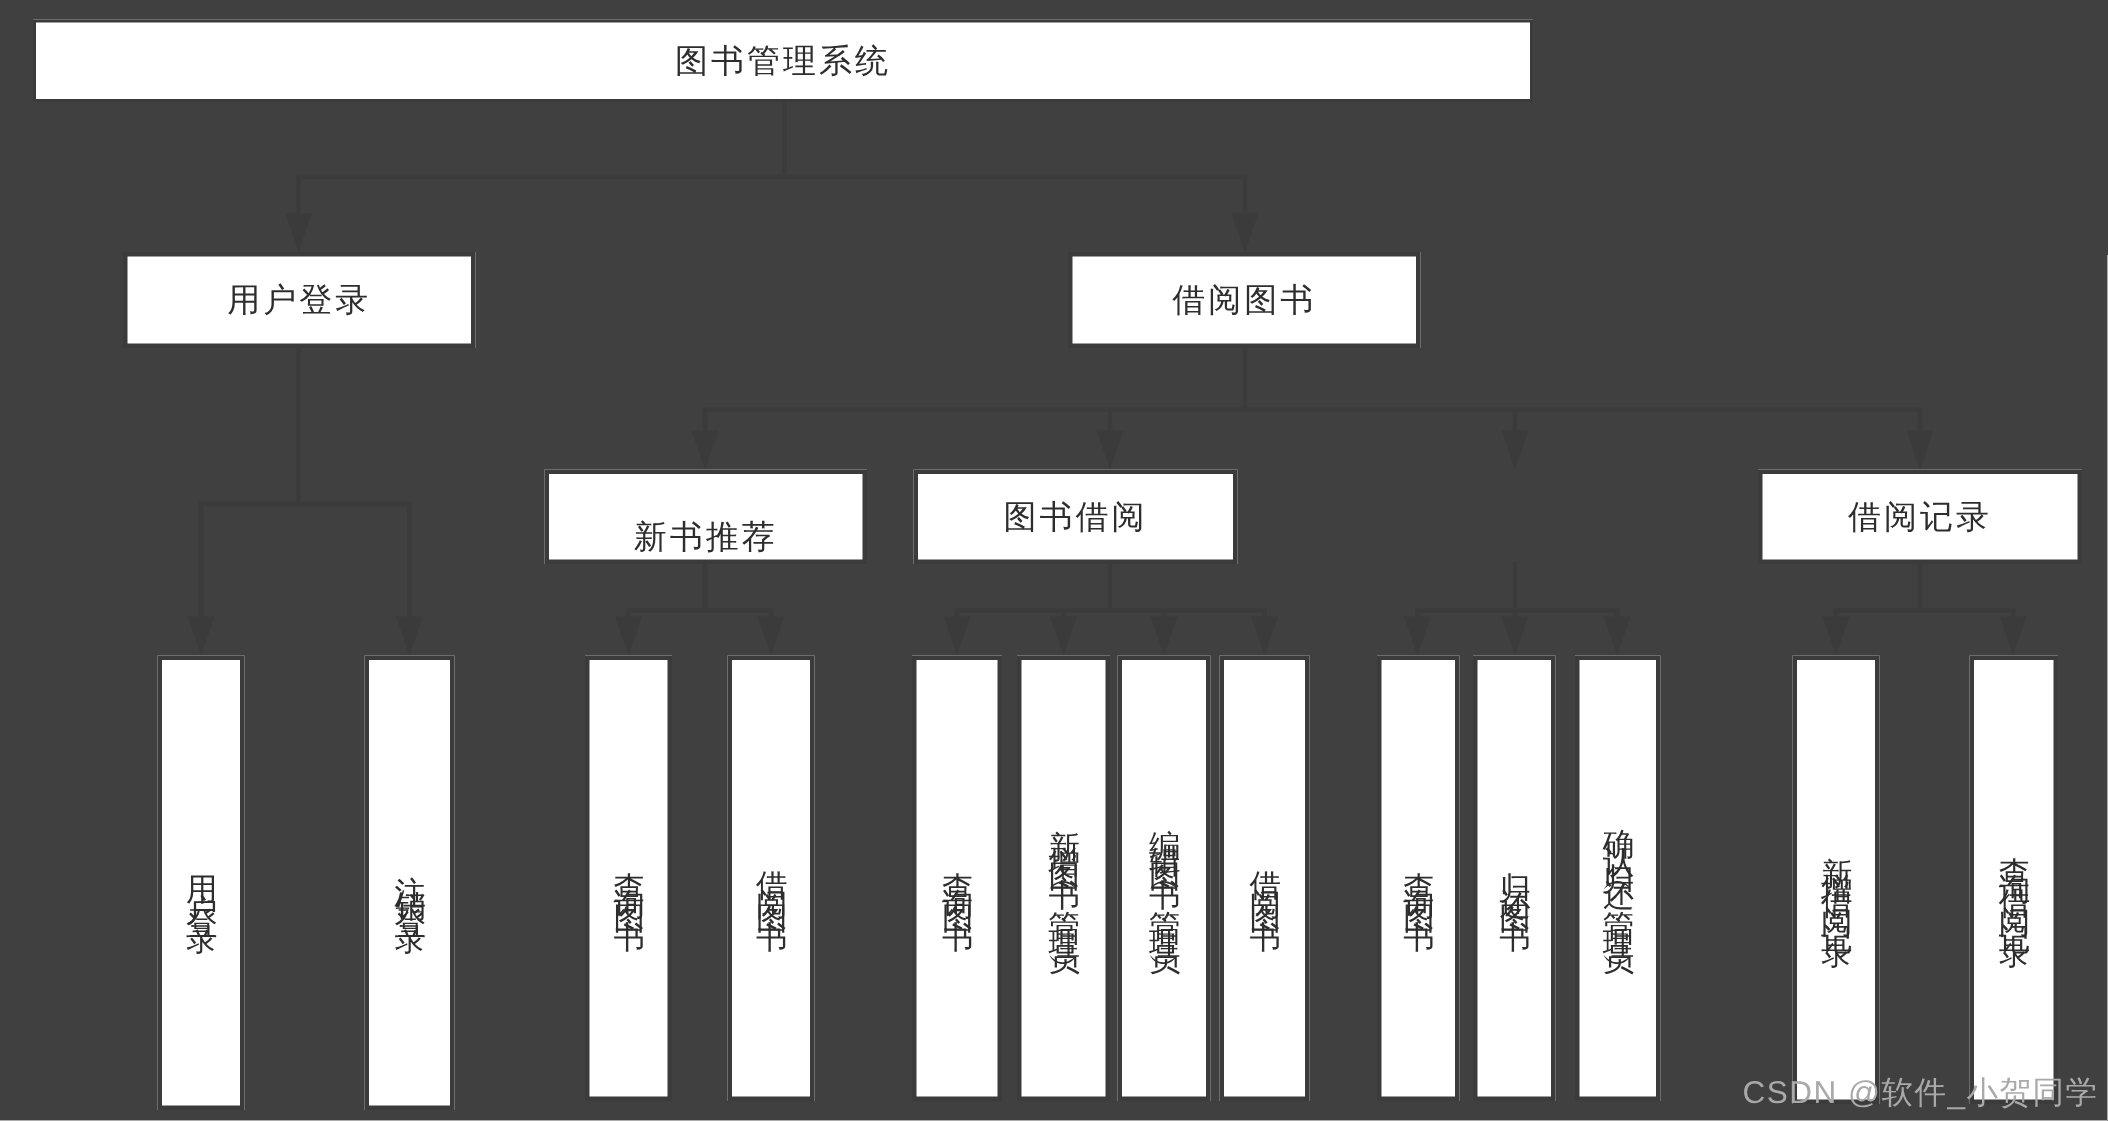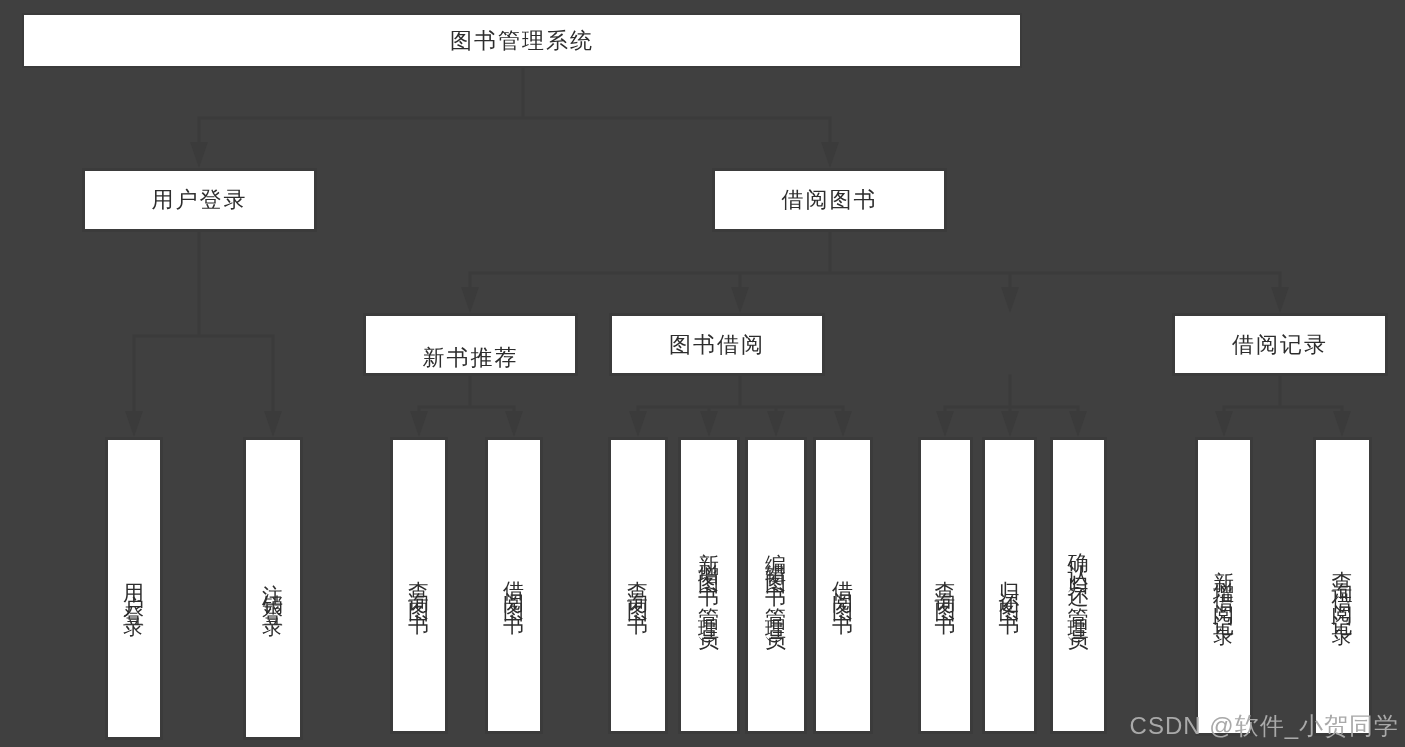--- a/index.html
+++ b/index.html
@@ -31,21 +31,21 @@
   #l-ba{left:678px;top:437px;width:62px;height:297px;}
   #l-be{left:745px;top:437px;width:62px;height:297px;}
   #l-bb2{left:813px;top:437px;width:60px;height:297px;}
   #l-cq{left:918px;top:437px;width:55px;height:297px;}
   #l-cr{left:982px;top:437px;width:55px;height:297px;}
   #l-cc{left:1050px;top:437px;width:57px;height:297px;}
   #l-ra{left:1195px;top:437px;width:58px;height:299px;}
   #l-rq{left:1313px;top:437px;width:59px;height:299px;}
   .watermark{
     position:absolute;right:6px;bottom:5px;z-index:5;
-    color:#a9a9a9;font-size:24px;letter-spacing:1px;white-space:nowrap;
+    color:#a9a9a9;font-size:21px;letter-spacing:1px;white-space:nowrap;
   }
 </style>
 </head>
 <body>
 
 <div class="canvas">
 
   <svg class="connectors" width="1405" height="747" viewBox="0 0 1405 747">
     <path fill="none" stroke="#3b3b3b" stroke-width="3" stroke-linecap="square" d="M523 68 V118 M199 118 H830 M199 118 V147 M830 118 V147
          M199 232 V336 M134 336 H273 M134 336 V416 M273 336 V416

